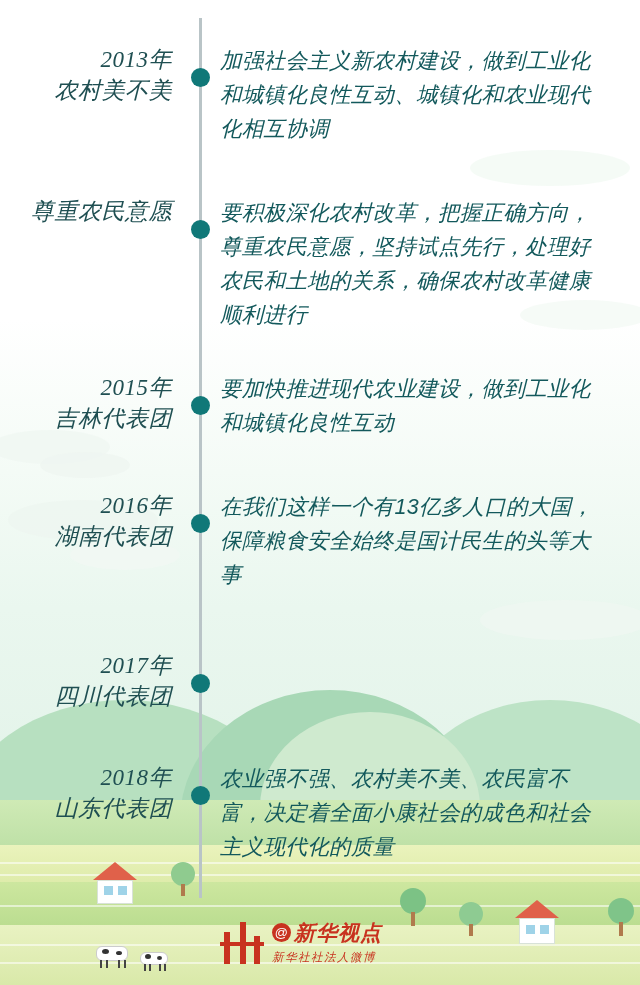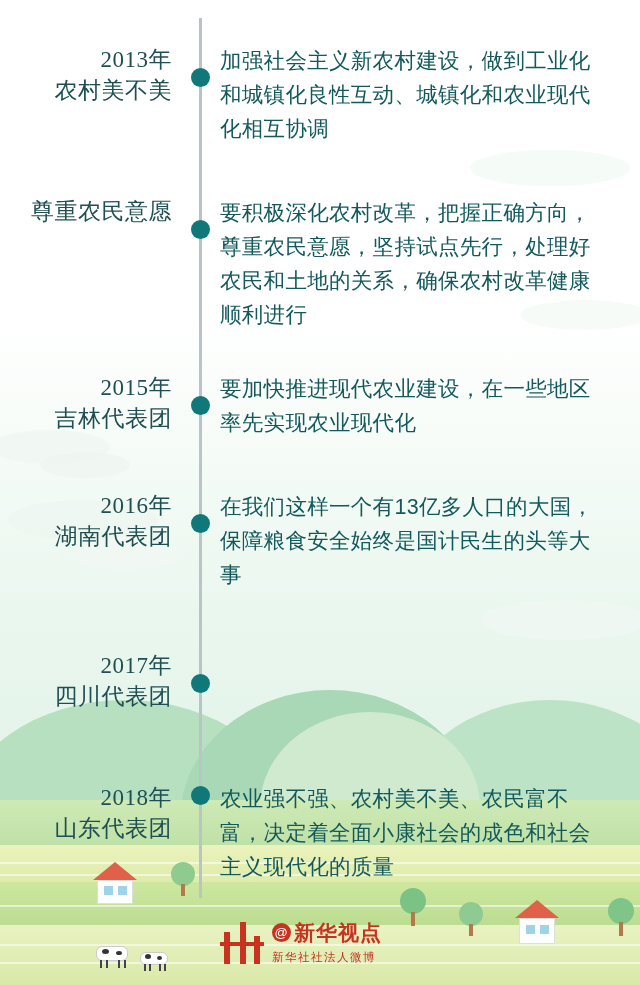--- a/index.html
+++ b/index.html
@@ -6,20 +6,21 @@
   html, body {
     margin: 0; padding: 0;
     width: 640px; height: 985px;
     font-family: "Liberation Sans", sans-serif;
   }
   #page {
     position: relative;
     width: 640px; height: 985px;
     overflow: hidden;
     background: #ffffff;
+    font-style: italic;
   }
 
   
   .bg-layer { position: absolute; left: 0; top: 0; width: 640px; height: 985px; }
   .bg-sky {
     position: absolute; left: 0; top: 0; width: 640px; height: 760px;
     background: linear-gradient(180deg, #ffffff 0%, #ffffff 42%, #f4fbf6 62%, #eaf7ef 80%, #e4f4ea 100%);
   }
   .cloud {
     position: absolute;
@@ -250,42 +251,42 @@
       </div>
       <div class="text-col">要积极深化农村改革，把握正确方向，尊重农民意愿，坚持试点先行，处理好农民和土地的关系，确保农村改革健康顺利进行</div>
     </div>
     <div class="dot" style="top:220px;"></div>
 
     <div class="row" style="top:372px;">
       <div class="year-col">
         <span class="y">2015年</span>
         <span class="deleg">吉林代表团</span>
       </div>
-      <div class="text-col">要加快推进现代农业建设，在一些地区率先实现农业现代化</div>
+      <div class="text-col">要加快推进现代农业建设，做到工业化和城镇化良性互动</div>
     </div>
     <div class="dot" style="top:396px;"></div>
 
     <div class="row" style="top:490px;">
       <div class="year-col">
         <span class="y">2016年</span>
         <span class="deleg">湖南代表团</span>
       </div>
       <div class="text-col">在我们这样一个有13亿多人口的大国，保障粮食安全始终是国计民生的头等大事</div>
     </div>
     <div class="dot" style="top:514px;"></div>
 
     <div class="row" style="top:650px;">
       <div class="year-col">
         <span class="y">2017年</span>
         <span class="deleg">四川代表团</span>
       </div>
     </div>
     <div class="dot" style="top:674px;"></div>
 
-    <div class="row" style="top:762px;margin-top:20px;">
+    <div class="row" style="top:762px;">
       <div class="year-col">
         <span class="y">2018年</span>
         <span class="deleg">山东代表团</span>
       </div>
       <div class="text-col">农业强不强、农村美不美、农民富不富，决定着全面小康社会的成色和社会主义现代化的质量</div>
     </div>
     <div class="dot" style="top:786px;"></div>
   </div>
 
   <div class="logo">

